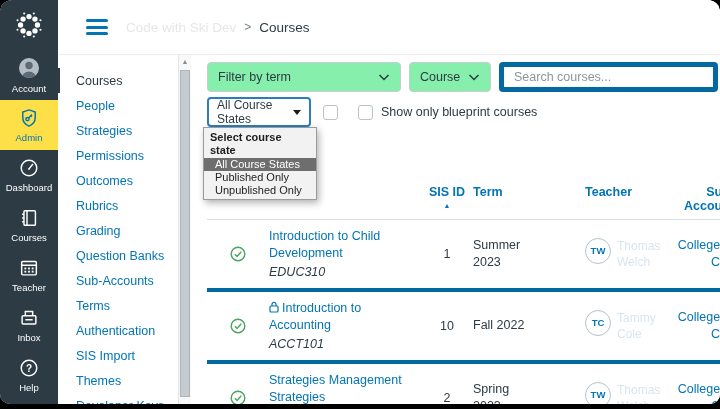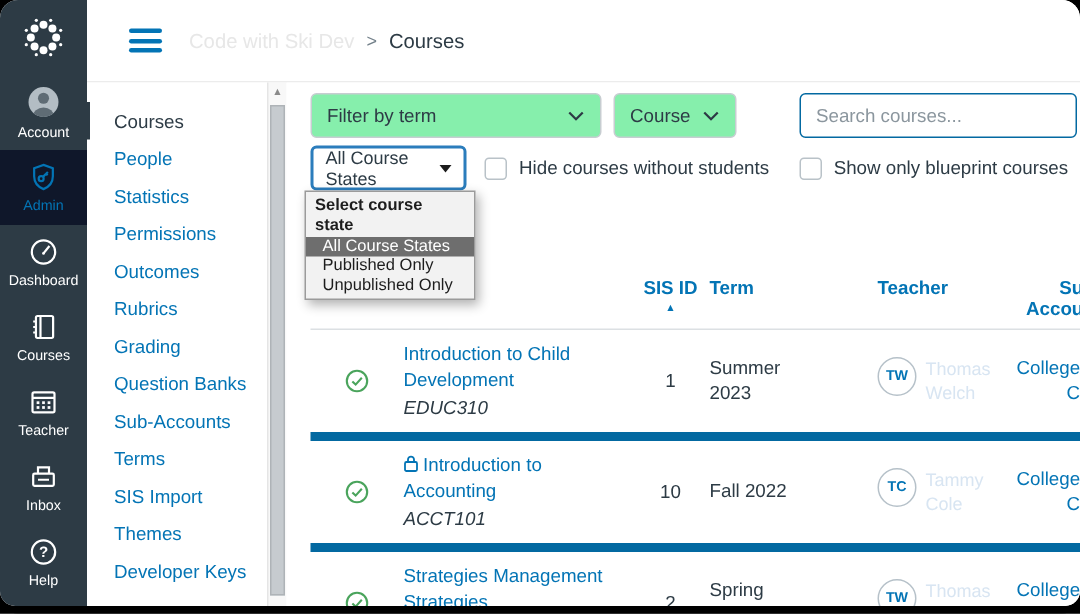--- a/index.html
+++ b/index.html
@@ -5,21 +5,21 @@
   * { margin:0; padding:0; box-sizing:border-box; }
   html,body { width:720px; height:409px; background:#000; font-family:"Liberation Sans","DejaVu Sans",sans-serif; }
   .frame { position:relative; width:720px; height:409px; background:#000; border-radius:12px; overflow:hidden; }
   .app { position:absolute; top:0; left:0; width:720px; height:404px; background:#fff; border-radius:10px; overflow:hidden; display:flex; }
 
   
   .global-nav { width:58px; flex-shrink:0; background:#2d3b45; display:flex; flex-direction:column; }
   .gn-logo { height:50px; display:flex; align-items:center; justify-content:center; }
   .gn-item { height:50px; display:flex; flex-direction:column; align-items:center; justify-content:center; gap:3px; color:#fff; cursor:pointer; }
   .gn-item .gn-label { font-size:9.5px; color:#fff; }
-  .gn-item.active { background:#0f172a; }
+  .gn-item.active { background:#fde047; }
   .gn-item.active .gn-label { color:#0374b5; }
   .gn-item svg { display:block; }
 
   
   .right-side { flex:1; min-width:0; display:flex; flex-direction:column; }
   .header { height:55px; flex-shrink:0; display:flex; align-items:center; padding-left:28px; border-bottom:1px solid #ececec; background:#fff; }
   .hamburger { width:22px; display:flex; flex-direction:column; gap:3.5px; cursor:pointer; }
   .hamburger .bar { height:3px; background:#0374b5; border-radius:1.5px; }
   .breadcrumb { display:flex; align-items:center; gap:8px; margin-left:18px; font-size:13.5px; }
   .bc-root { color:#e7e7e7; }
@@ -37,21 +37,21 @@
   .scrollbar { width:13px; flex-shrink:0; background:#f8f8f8; border-left:1px solid #e5e5e5; position:relative; }
   .sb-arrow { height:13px; text-align:center; font-size:7px; line-height:13px; color:#8a8a8a; cursor:pointer; }
   .sb-thumb { position:absolute; left:1px; right:1px; top:15px; bottom:7px; background:#c6cbcf; border:1px solid #aeb3b7; cursor:pointer; }
 
   
   .main { flex:1; min-width:0; padding:7px 0 0 16px; position:relative; background:#fff; }
   .filter-row1 { display:flex; gap:8px; }
   .select { height:30px; border:1px solid #c7cdd1; border-radius:4px; background:#86efac; display:flex; align-items:center; justify-content:space-between; padding:0 10px; font-size:12.5px; color:#2d3b45; cursor:pointer; }
   .sel-term { width:194px; }
   .sel-type { width:82px; }
-  .search-input { flex:1; height:30px; margin-right:2px; border:1px solid #0369a1; border-radius:4px; padding:0 10px; font-size:12.5px; color:#2d3b45; font-family:inherit; outline:none;margin-left:34px; }
+  .search-input { flex:1; height:30px; margin-right:2px; border:5px solid #0369a1; border-radius:4px; padding:0 10px; font-size:12.5px; color:#2d3b45; font-family:inherit; outline:none; }
   .search-input::placeholder { color:#8b969e; }
 
   .filter-row2 { display:flex; align-items:center; margin-top:5px; }
   .sel-state { width:104px; height:30px; border:2px solid #2b7dbc; border-radius:4px; background:#fff; display:flex; align-items:center; justify-content:space-between; padding:0 8px; font-size:12px; color:#2d3b45; cursor:pointer; }
   .tri-down { width:0; height:0; border-left:4px solid transparent; border-right:4px solid transparent; border-top:5px solid #1c1c1c; }
   .chk-group { display:flex; align-items:center; gap:8px; margin-left:12px; }
   .chk-group + .chk-group { margin-left:20px; }
   .checkbox { width:15px; height:15px; border:1px solid #b9c2c8; border-radius:3px; background:#fff; cursor:pointer; flex-shrink:0; }
   .chk-label { font-size:12.5px; color:#2d3b45; }
 
@@ -67,21 +67,21 @@
   .col-pub { width:62px; }
   .col-course { width:152px; padding-right:6px; }
   .col-sis { width:52px; text-align:center; }
   .col-term { width:70px; padding-right:6px; }
   .col-teacher { width:96px; padding-left:6px;margin-left:36px; }
   .col-sub { flex:1; text-align:right; margin-right:-14px; }
   .th-pub { color:#2d3b45; }
   .th-link { color:#0374b5; cursor:pointer; }
   .sort-arrow { display:block; text-align:center; font-size:7px; color:#0374b5; margin-top:3px; font-weight:normal; }
 
-  .trow { display:flex; align-items:center; min-height:61px; padding:8px 0; border-bottom:6px solid #0369a1; font-size:12.5px; }
+  .trow { display:flex; align-items:center; min-height:61px; padding:8px 0; border-bottom:4px solid #0369a1; font-size:12.5px; }
   .cell-pub { display:flex; justify-content:center; }
   .course-link { color:#0374b5; line-height:1.35; cursor:pointer; }
   .course-code { font-style:italic; color:#2d3b45; margin-top:2px; line-height:1.3; }
   .lock-icon { display:inline-block; vertical-align:-1px; margin-right:3px; }
   .cell-sis { color:#2d3b45; }
   .cell-term { color:#2d3b45; line-height:1.4; }
   .cell-teacher { display:flex; align-items:flex-start; gap:6px; }
   .avatar { width:26px; height:26px; border:1px solid #b6c1c9; border-radius:50%; flex-shrink:0; display:flex; align-items:center; justify-content:center; font-size:9.5px; font-weight:bold; color:#0374b5; background:#fff; cursor:pointer; }
   .teacher-name { color:#d8e5f2; font-size:12px; line-height:1.35; cursor:pointer; }
   .cell-sub { color:#0374b5; line-height:1.4; cursor:pointer; }
@@ -205,28 +205,29 @@
         <span class="bc-sep">&gt;</span>
         <span class="bc-current">Courses</span>
       </div>
     </div>
 
     <div class="body-row">
 
       <nav class="admin-sidebar">
         <div class="as-item selected">Courses</div>
         <div class="as-item">People</div>
-        <div class="as-item">Statistics</div>
+        <div class="as-item">Strategies</div>
         <div class="as-item">Permissions</div>
         <div class="as-item">Outcomes</div>
         <div class="as-item">Rubrics</div>
         <div class="as-item">Grading</div>
         <div class="as-item">Question Banks</div>
         <div class="as-item">Sub-Accounts</div>
         <div class="as-item">Terms</div>
+        <div class="as-item">Authentication</div>
         <div class="as-item">SIS Import</div>
         <div class="as-item">Themes</div>
         <div class="as-item">Developer Keys</div>
       </nav>
 
       <div class="scrollbar">
         <div class="sb-arrow">▲</div>
         <div class="sb-thumb"></div>
       </div>
 
@@ -248,21 +249,20 @@
           <input class="search-input" type="text" placeholder="Search courses..." style="">
         </div>
 
         <div class="filter-row2">
           <div class="sel-state">
             <span>All Course States</span>
             <span class="tri-down"></span>
           </div>
           <div class="chk-group">
             <span class="checkbox"></span>
-            <span class="chk-label">Hide courses without students</span>
           </div>
           <div class="chk-group">
             <span class="checkbox"></span>
             <span class="chk-label">Show only blueprint courses</span>
           </div>
         </div>
 
         <div class="state-menu">
           <div class="sm-header">Select course state</div>
           <div class="sm-option selected">All Course States</div>

